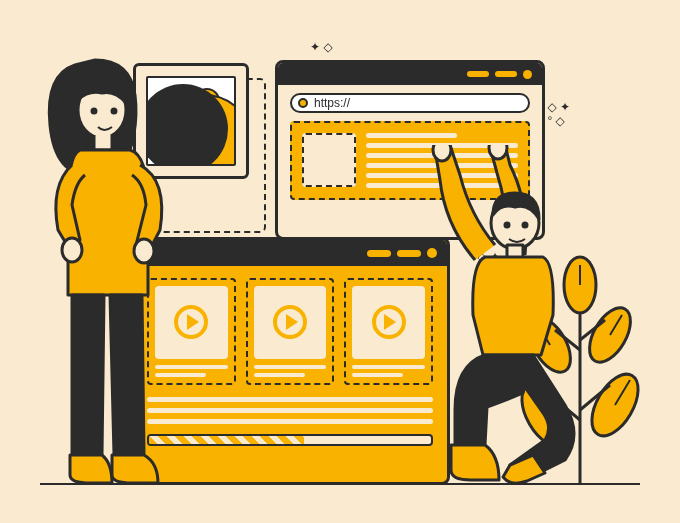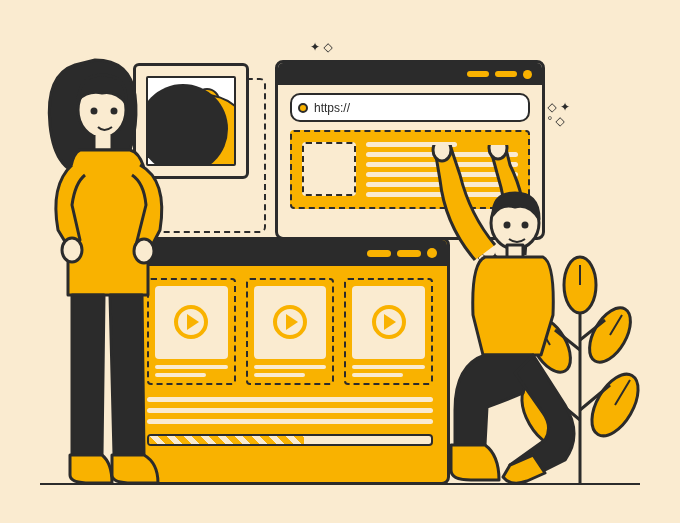--- a/index.html
+++ b/index.html
@@ -124,21 +124,21 @@
     padding:0 10px;
   }
   .fw-header .pill {
     width: 22px; height: 6px; border-radius: 4px; background: #f9b200;
   }
   .fw-header .dot {
     width: 9px; height: 9px; border-radius: 50%; background: #f9b200;
   }
   .address-bar {
     margin: 8px 12px;
-    height: 29px;
+    height: 20px;
     border: 2px solid #2b2b2b;
     border-radius: 10px;
     background: #fff;
     display:flex; align-items:center;
     font-size: 12px;
     color: #2b2b2b;
     padding: 0 6px;
     gap: 6px;
   }
   .address-bar .ab-dot {

